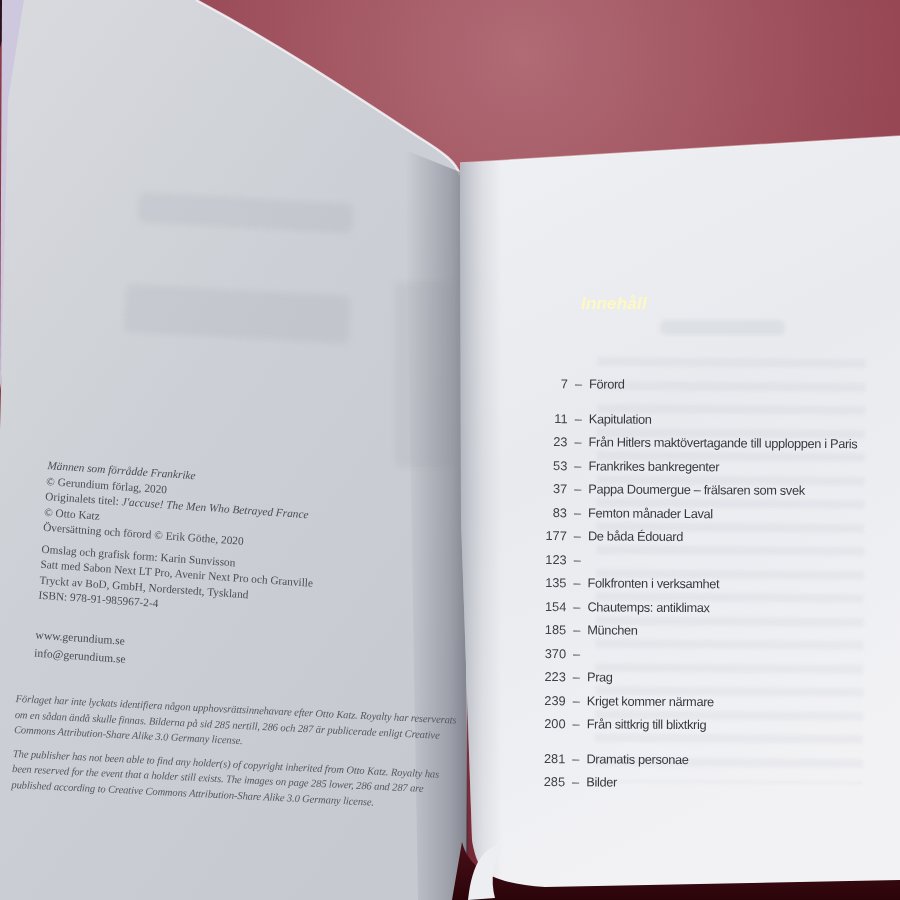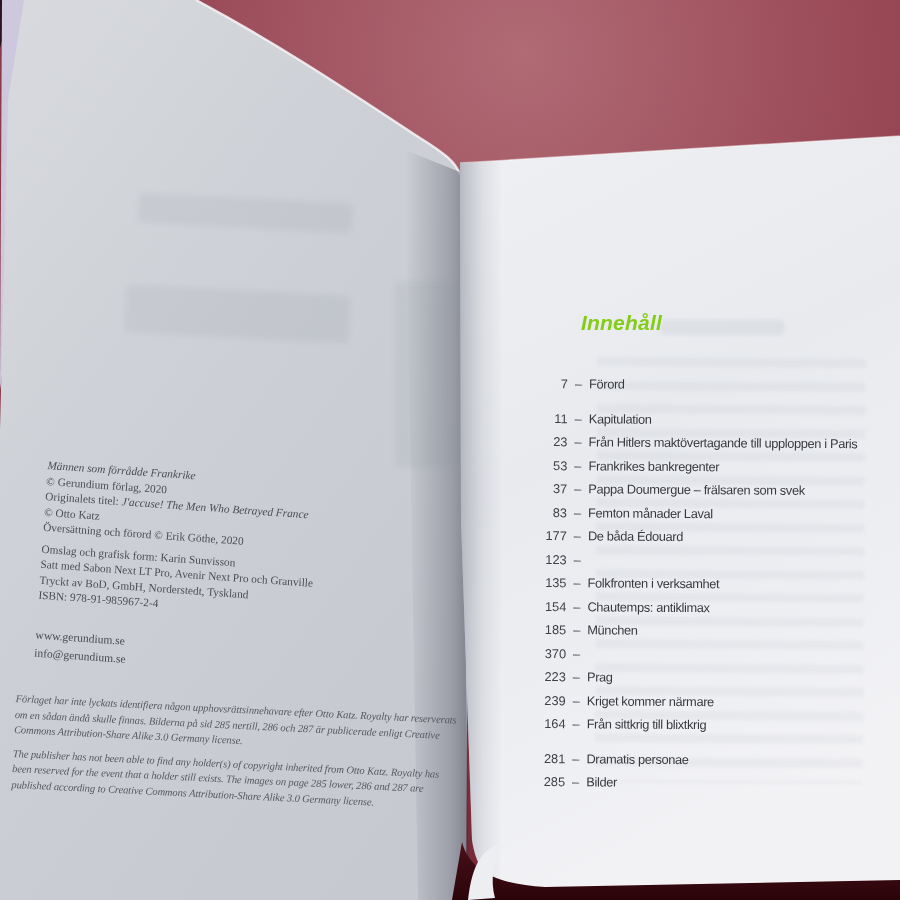--- a/index.html
+++ b/index.html
@@ -13,22 +13,22 @@
   .colophon .block2{margin-top:6px;}
   .colophon .it{font-style:italic;}
   .contact{margin-top:22px;font-size:11.5px;line-height:18px;color:#474a53;}
   .notices{position:absolute;left:16px;top:691px;width:442px;z-index:2;
     transform:rotate(2.8deg);transform-origin:0 0;
     font-family:"Liberation Serif",serif;font-style:italic;
     font-size:10.5px;line-height:15.5px;letter-spacing:-0.1px;color:#565862;}
   .notices p{margin:0 0 8px 0;}
 
   
-  .toc-heading{position:absolute;left:581px;top:311px;z-index:2;
-    font-size:21px;font-weight:bold;font-style:italic;letter-spacing:.2px;color:#84cc16;}
+  .toc-heading{position:absolute;left:581px;top:294px;z-index:2;
+    font-size:17px;font-weight:bold;font-style:italic;letter-spacing:.2px;color:#fef9c3;}
   .toc{position:absolute;left:538px;top:372px;width:350px;z-index:2;
     transform:rotate(.4deg);transform-origin:0 0;
     font-size:12.8px;color:#3b3d42;}
   .toc-row{display:flex;line-height:23.5px;white-space:nowrap;}
   .toc-row .num{width:30px;text-align:right;flex:none;color:#3f4147;}
   .toc-row .dash{margin:0 7px;flex:none;color:#4a4c52;}
   .toc-row .ttl{letter-spacing:-0.35px;color:#37393f;}
   .gap-after{margin-bottom:11px;}
 
   
@@ -196,21 +196,21 @@
         <span class="num">223</span>
         <span class="dash">–</span>
         <span class="ttl">Prag</span>
       </div>
     <div class="toc-row">
         <span class="num">239</span>
         <span class="dash">–</span>
         <span class="ttl">Kriget kommer närmare</span>
       </div>
     <div class="toc-row gap-after">
-        <span class="num">164</span>
+        <span class="num">200</span>
         <span class="dash">–</span>
         <span class="ttl">Från sittkrig till blixtkrig</span>
       </div>
     <div class="toc-row">
         <span class="num">281</span>
         <span class="dash">–</span>
         <span class="ttl">Dramatis personae</span>
       </div>
     <div class="toc-row">
         <span class="num">285</span>

